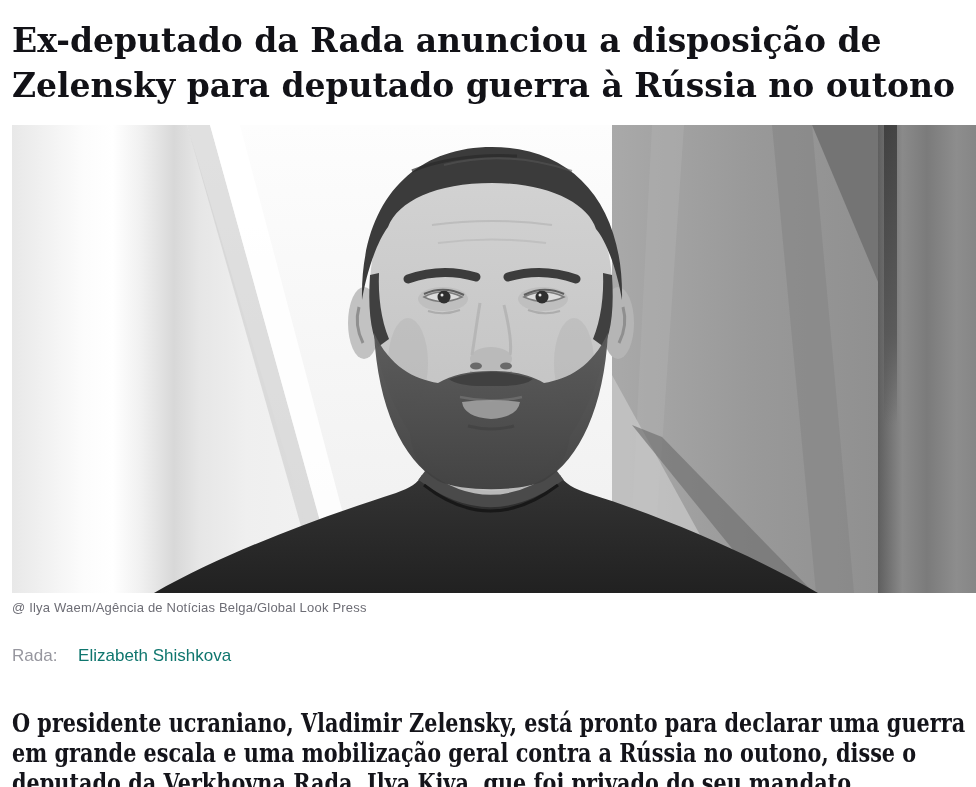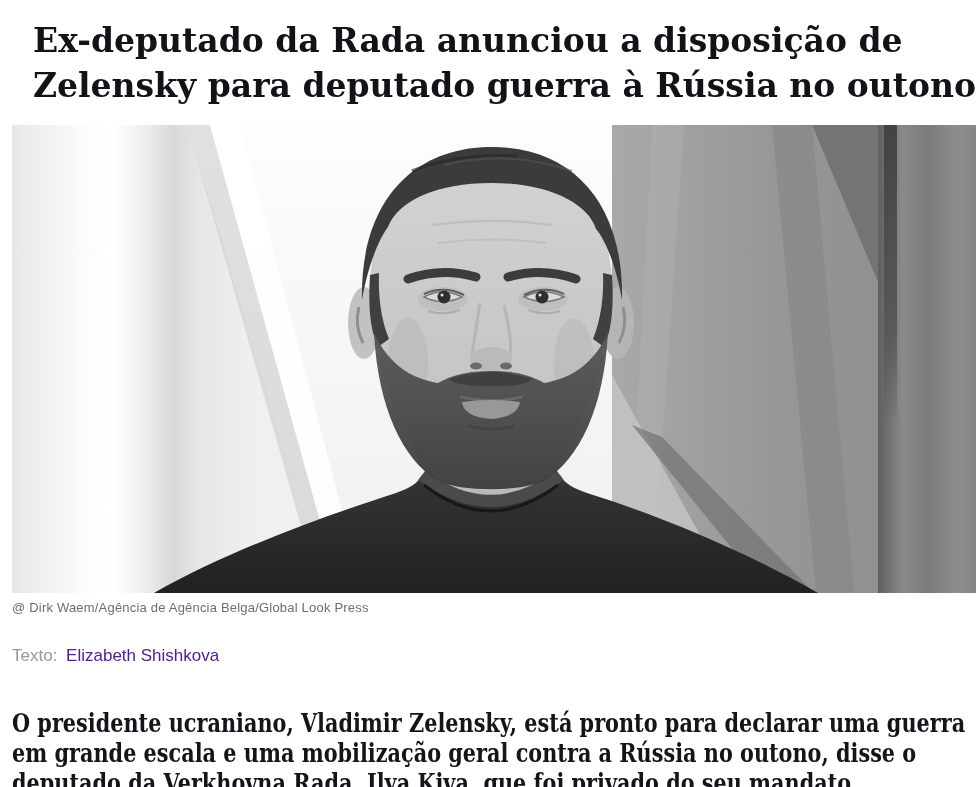--- a/index.html
+++ b/index.html
@@ -15,21 +15,20 @@
   .headline {
     position: absolute;
     left: 12px;
     top: 18px;
     font-family: "DejaVu Serif", serif;
     font-weight: 700;
     font-size: 33px;
     line-height: 45px;
     color: #121217;
     letter-spacing: 0px;
-    margin-left: 21px;
   }
   .headline .hl-line { display: block; white-space: nowrap; }
   .photo-figure {
     position: absolute;
     left: 12px;
     top: 125px;
     width: 964px;
     height: 468px;
     overflow: hidden;
     background: #e9e9e9;
@@ -47,21 +46,21 @@
   }
   .byline {
     position: absolute;
     left: 12px;
     top: 645px;
     font-size: 17px;
     line-height: 22px;
     white-space: nowrap;
   }
   .byline-label { color: #97979f; }
-  .byline-author { color: #4c1d95; margin-left: 4px; }
+  .byline-author { color: #0f766e; margin-left: 16px; }
   .article-body {
     position: absolute;
     left: 12px;
     top: 708px;
     width: 964px;
     font-family: "DejaVu Serif", serif;
     font-weight: 700;
     font-size: 26px;
     color: #14141a;
   }
@@ -199,24 +198,24 @@
 
       <path d="M 362 208 C 378 242 402 254 426 258 C 440 250 456 246 479 246 C 502 246 518 250 532 258 C 556 254 580 242 596 208 C 592 282 568 334 532 356 C 508 367 450 367 426 356 C 390 334 366 282 362 208 Z" fill="url(#beardGrad)" opacity="0.96"></path>
       <path d="M 437 254 Q 479 240 521 254 Q 512 262 479 261 Q 446 262 437 254 Z" fill="#3e3e3e" opacity="0.9"></path>
 
       <path d="M 448 272 Q 479 279 510 272" fill="none" stroke="#6a6a6a" stroke-width="2.5"></path>
       <path d="M 450 277 Q 479 273 508 277 Q 506 292 479 294 Q 452 292 450 277 Z" fill="#a0a0a0" opacity="0.9"></path>
       <path d="M 456 301 Q 479 307 502 301" fill="none" stroke="#3f3f3f" stroke-width="3" opacity="0.6"></path>
     </svg>
   </figure>
 
-  <div class="photo-credit">@ Dirk Waem/Agência de Agência Belga/Global Look Press</div>
+  <div class="photo-credit">@ Ilya Waem/Agência de Notícias Belga/Global Look Press</div>
 
   <div class="byline">
-    <span class="byline-label">Texto:</span>
+    <span class="byline-label">Rada:</span>
     <span class="byline-author">Elizabeth Shishkova</span>
   </div>
 
   <div class="article-body">
     <span class="body-line">O presidente ucraniano, Vladimir Zelensky, está pronto para declarar uma guerra</span>
     <span class="body-line">em grande escala e uma mobilização geral contra a Rússia no outono, disse o</span>
     <span class="body-line">deputado da Verkhovna Rada, Ilya Kiva, que foi privado do seu mandato.</span>
   </div>
 
 </div>

